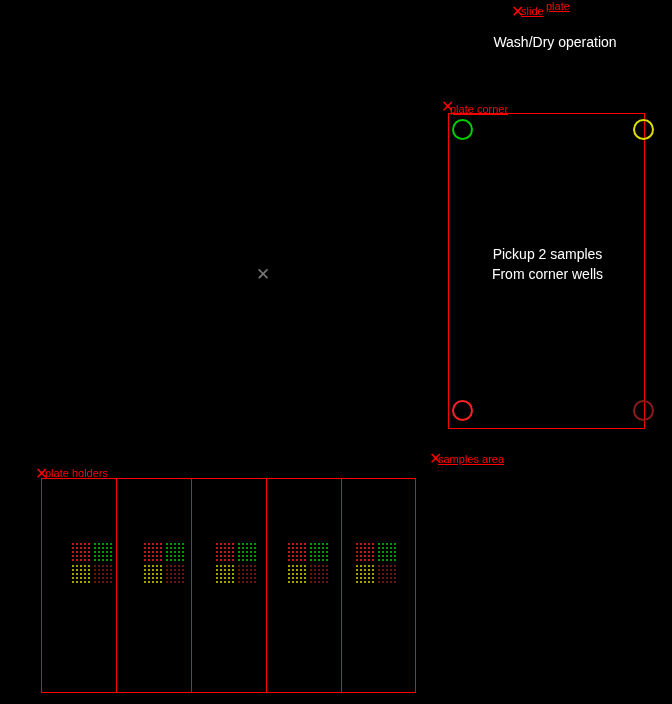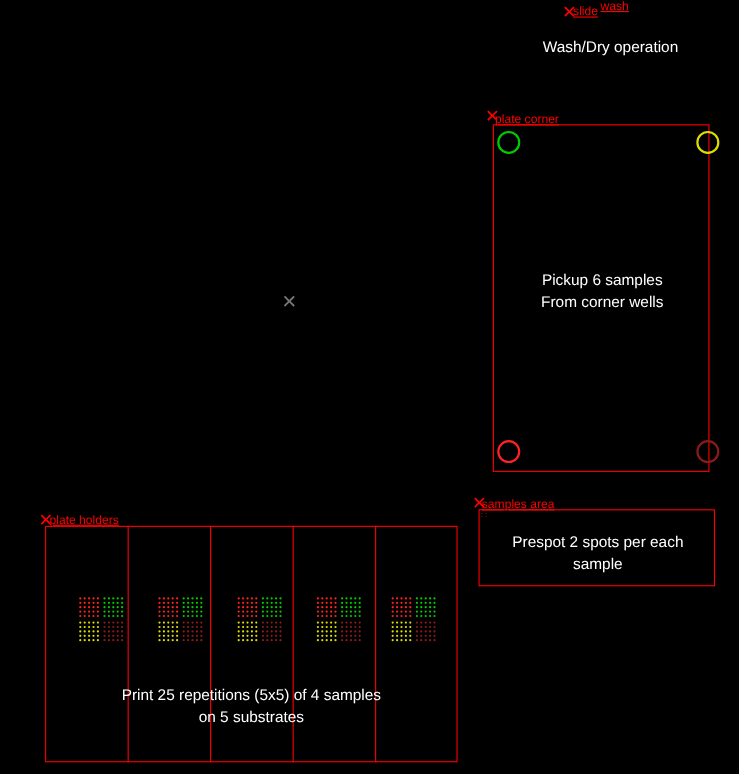--- a/index.html
+++ b/index.html
@@ -97,40 +97,36 @@
     font-family: "Liberation Sans", sans-serif;
   }
 </style>
 </head>
 <body>
 
 <div id="stage">
 
   <div class="xmark" style="left:511px; top:4px;">✕</div>
   <div class="region-label" style="left:521px; top:5px;">slide</div>
-  <div class="region-label" style="left:546px; top:0px;">wash</div>
+  <div class="region-label" style="left:546px; top:0px;">plate</div>
   <div class="caption" style="left:430px; top:32px; width:250px;">Wash/Dry operation</div>
 
   <div class="xmark" style="left:441px; top:99px;">✕</div>
   <div class="region-label" style="left:450px; top:103px;">plate corner</div>
   <div class="region" style="left:448px; top:113px; width:197px; height:316px;">
-    <div class="caption" style="left:0px; top:130px; width:197px;">Pickup 6 samples
+    <div class="caption" style="left:0px; top:130px; width:197px;">Pickup 2 samples
 From corner wells</div>
   </div>
   <div class="well" style="left:452px; top:119px; border-color:#00cc00;"></div>
   <div class="well" style="left:633px; top:119px; border-color:#dddd00;"></div>
   <div class="well" style="left:452px; top:400px; border-color:#ff2222;"></div>
   <div class="well" style="left:633px; top:400px; border-color:#8b1a1a;"></div>
 
   <div class="xmark" style="left:429px; top:451px;">✕</div>
   <div class="region-label" style="left:438px; top:453px;">samples area</div>
-  <div class="region" style="left:435px; top:463px; width:215px; height:70px;">
-    <div class="caption" style="left:0px; top:18px; width:215px;">Prespot 2 spots per each
-sample</div>
-  </div>
   <div class="prespot-dots" style="left:437px; top:466px;">: :</div>
 
   <div class="xmark" style="left:35px; top:466px;">✕</div>
   <div class="region-label" style="left:45px; top:467px;">plate holders</div>
   <div class="region" style="left:41px; top:478px; width:375px; height:215px;"></div>
   <div class="divider" style="left:116px; top:478px; height:215px;"></div>
   <div class="divider" style="left:191px; top:478px; height:215px;"></div>
   <div class="divider" style="left:266px; top:478px; height:215px;"></div>
   <div class="divider" style="left:341px; top:478px; height:215px;"></div>
 
@@ -640,18 +636,16 @@
         <div class="spot" style="left: 34px; top: 34px; background: rgb(139, 26, 26);"></div>
         <div class="spot" style="left: 38px; top: 34px; background: rgb(139, 26, 26);"></div>
         <div class="spot" style="left: 22px; top: 38px; background: rgb(139, 26, 26);"></div>
         <div class="spot" style="left: 26px; top: 38px; background: rgb(139, 26, 26);"></div>
         <div class="spot" style="left: 30px; top: 38px; background: rgb(139, 26, 26);"></div>
         <div class="spot" style="left: 34px; top: 38px; background: rgb(139, 26, 26);"></div>
         <div class="spot" style="left: 38px; top: 38px; background: rgb(139, 26, 26);"></div>
       </div>
     </div>
 
-  <div class="caption" style="left:41px; top:621px; width:375px;">Print 25 repetitions (5x5) of 4 samples
-on 5 substrates</div>
 
   <div class="xmark-gray" style="left:256px; top:266px;">✕</div>
 
 </div>
 
 </body></html>

